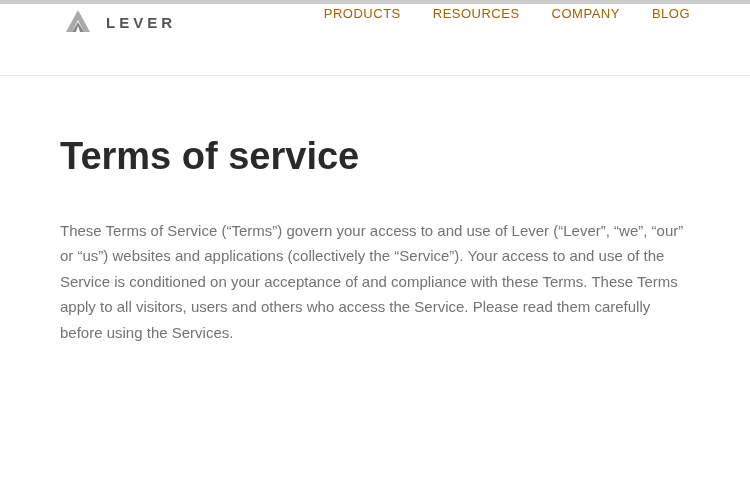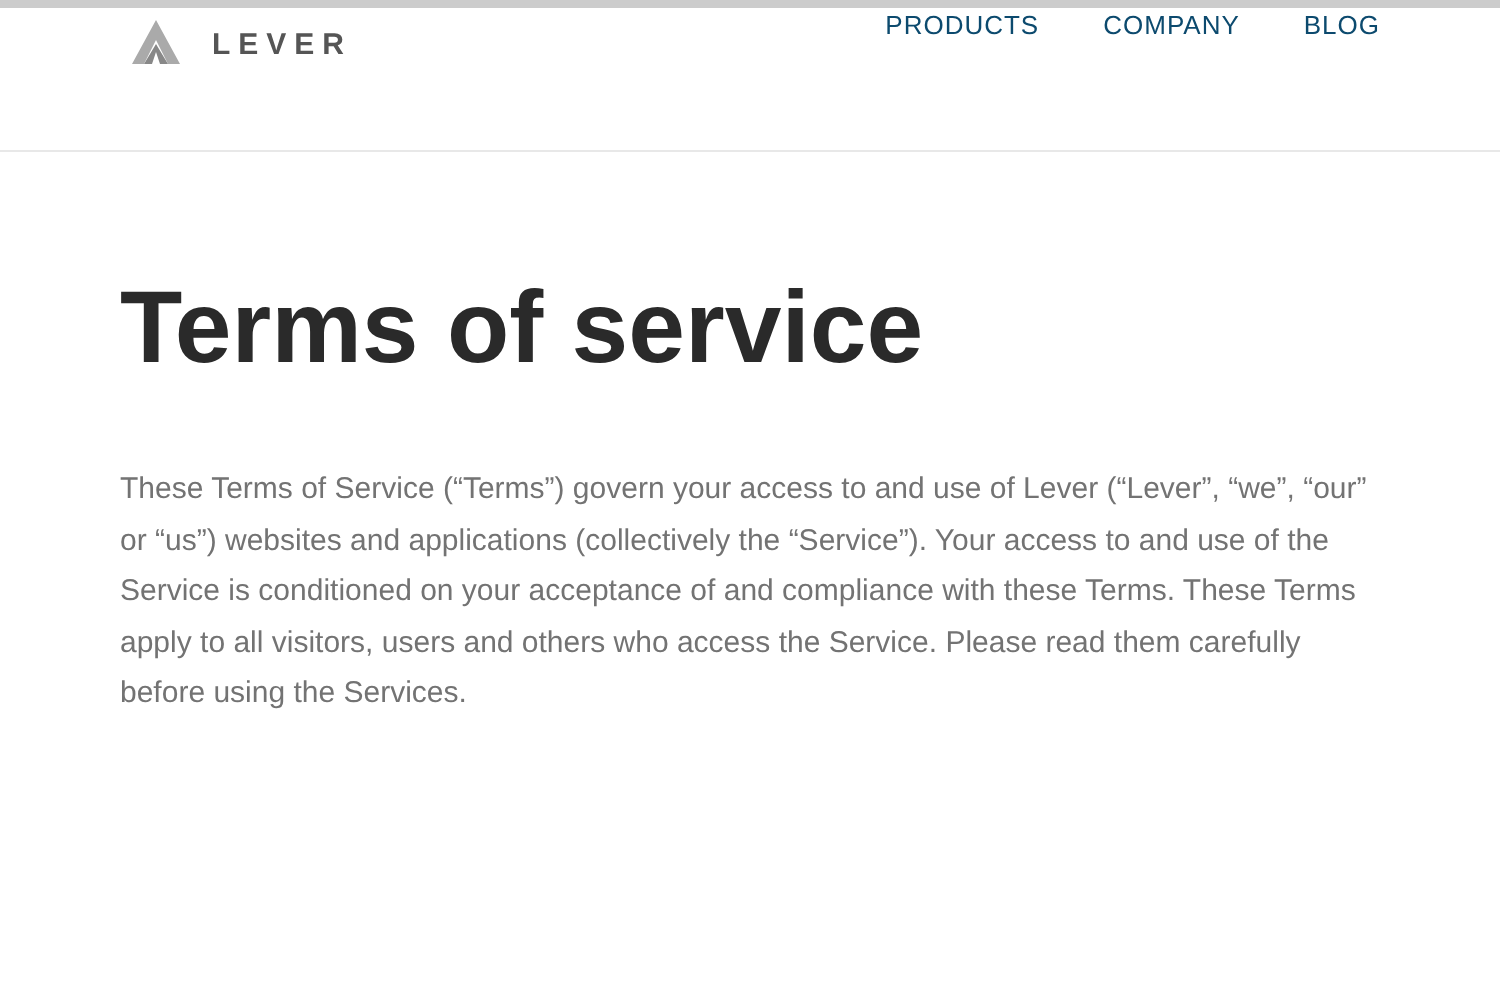--- a/index.html
+++ b/index.html
@@ -55,35 +55,35 @@
 
     .nav-links {
       display: flex;
       align-items: center;
       gap: 32px;
       list-style: none;
     }
 
     .nav-links li a {
       text-decoration: none;
-      color: #0c4a6e;
+      color: #a16207;
       font-size: 13px;
       font-weight: 500;
       letter-spacing: 0.5px;
       text-transform: uppercase;
     }
 
     
     .main-content {
       padding: 60px 60px 40px 60px;
       max-width: 750px;
     }
 
     .page-title {
-      font-size: 51px;
+      font-size: 38px;
       font-weight: 800;
       color: #2a2a2a;
       margin-bottom: 40px;
       line-height: 1.1;
     }
 
     .intro-text {
       font-size: 15px;
       line-height: 1.7;
       color: #737373;
@@ -120,20 +120,23 @@
       </svg>
     </div>
     <span class="logo-text">LEVER</span>
   </a>
 
   <ul class="nav-links">
     <li>
       <a href="#">PRODUCTS</a>
     </li>
     <li>
+      <a href="#">RESOURCES</a>
+    </li>
+    <li>
       <a href="#">COMPANY</a>
     </li>
     <li>
       <a href="#">BLOG</a>
     </li>
   </ul>
 </nav>
 
 <main class="main-content">
   <h1 class="page-title">Terms of service</h1>

